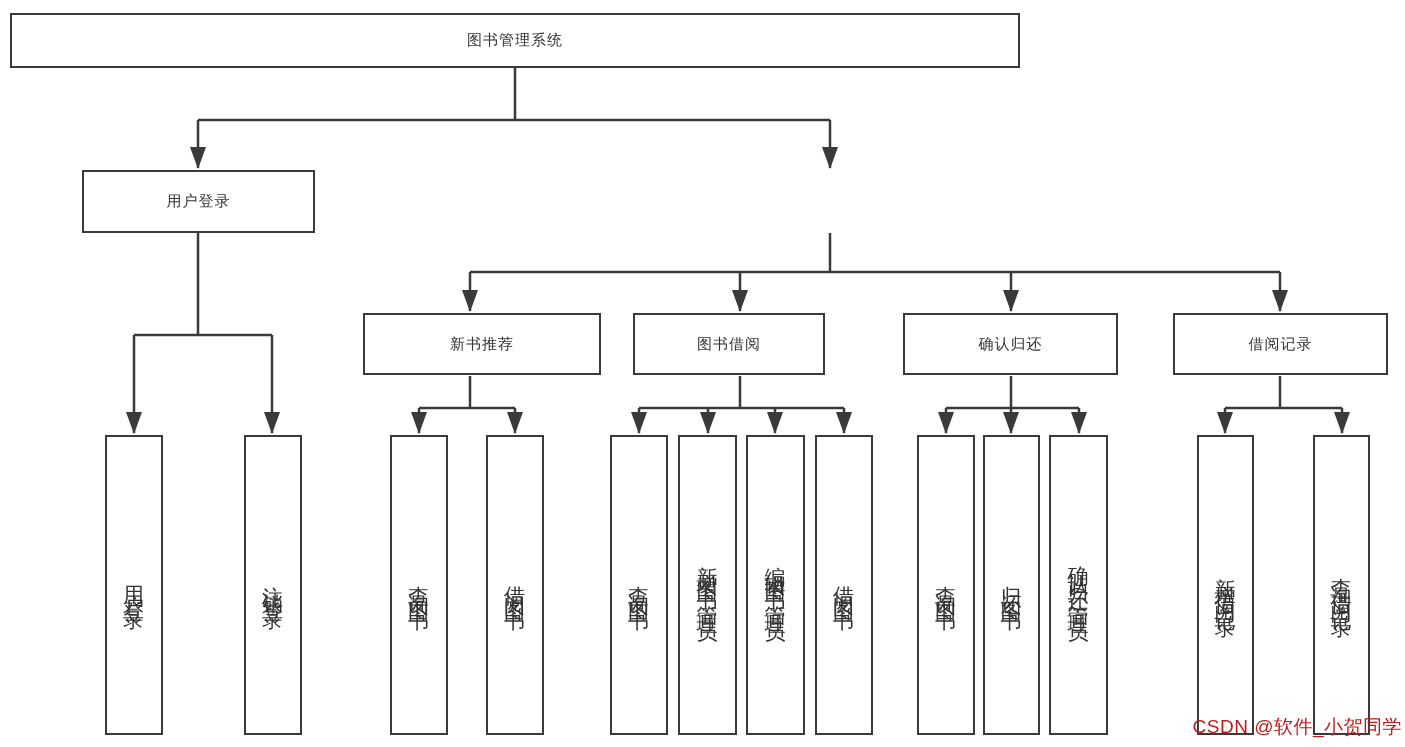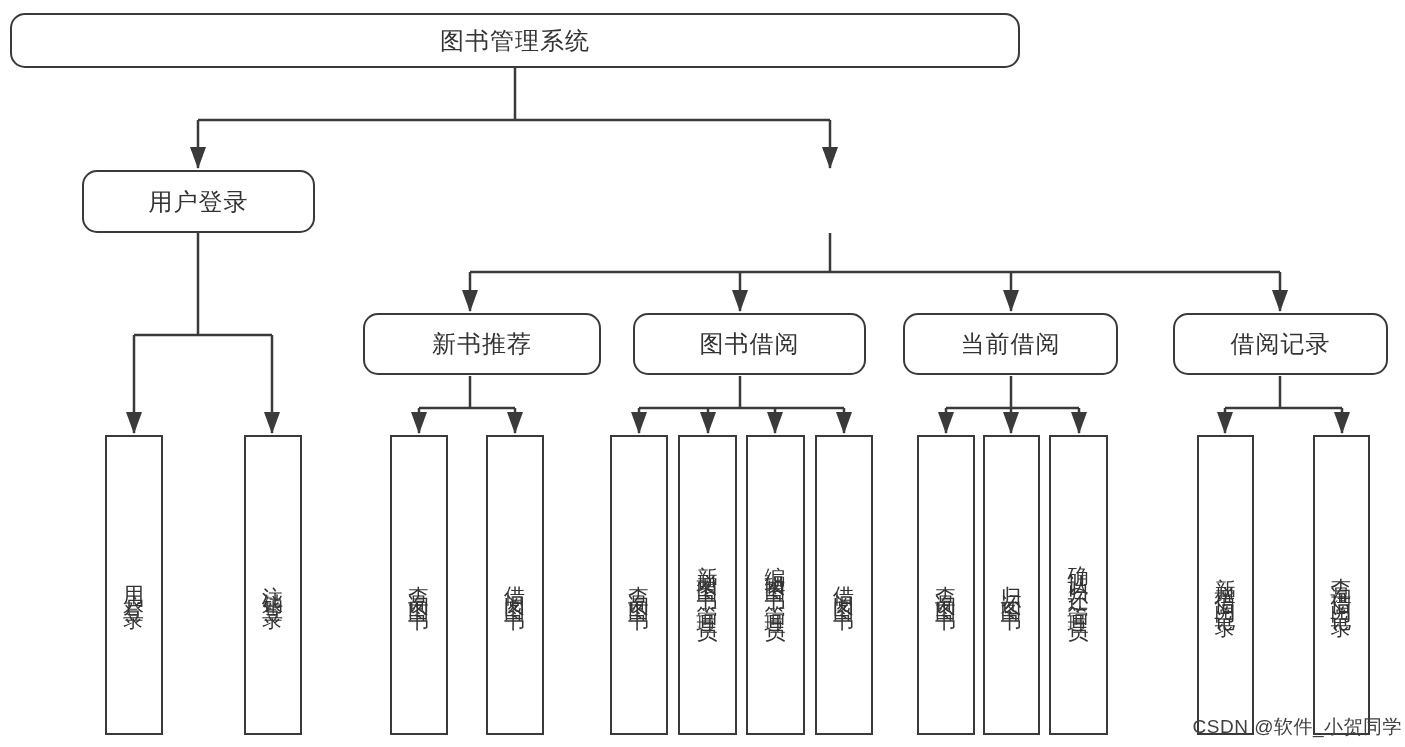--- a/index.html
+++ b/index.html
@@ -27,36 +27,35 @@
     border: 2.5px solid #3a3a3a;
     background: #ffffff;
     color: #333333;
     display: flex;
     align-items: center;
     justify-content: center;
     text-align: center;
     z-index: 2;
   }
   .hbox {
-    font-size: 24px;
+    font-size: 15px;
     letter-spacing: 1px;
-    border-radius: 15px;
   }
   .vbox {
     writing-mode: vertical-rl;
     font-size: 21px;
     letter-spacing: 8px;
     line-height: 1;
   }
   .watermark {
     position: absolute;
     right: 3px;
     top: 714px;
     font-size: 19px;
-    color: #404040;
+    color: #b91c1c;
     z-index: 5;
     letter-spacing: 0.5px;
     white-space: nowrap;
   }
 </style>
 </head>
 <body>
 
 <div class="canvas">
 
@@ -97,22 +96,22 @@
       <line x1="1225" y1="408" x2="1225" y2="433" marker-end="url(#ah)"></line>
       <line x1="1342" y1="408" x2="1342" y2="433" marker-end="url(#ah)"></line>
     </g>
   </svg>
 
   <div class="box hbox" style="left:10px;top:13px;width:1010px;height:55px">图书管理系统</div>
 
   <div class="box hbox" style="left:82px;top:170px;width:233px;height:63px">用户登录</div>
 
   <div class="box hbox" style="left:363px;top:313px;width:238px;height:62px">新书推荐</div>
-  <div class="box hbox" style="left:633px;top:313px;width:233px;height:62px">图书借阅</div>
-  <div class="box hbox" style="left:903px;top:313px;width:215px;height:62px">当前借阅</div>
+  <div class="box hbox" style="left:633px;top:313px;width:192px;height:62px">图书借阅</div>
+  <div class="box hbox" style="left:903px;top:313px;width:215px;height:62px">确认归还</div>
   <div class="box hbox" style="left:1173px;top:313px;width:215px;height:62px">借阅记录</div>
 
   <div class="box vbox" style="left:105px;top:435px;width:58px;height:300px">用户登录</div>
   <div class="box vbox" style="left:244px;top:435px;width:58px;height:300px">注销登录</div>
 
   <div class="box vbox" style="left:390px;top:435px;width:58px;height:300px">查询图书</div>
   <div class="box vbox" style="left:486px;top:435px;width:58px;height:300px">借阅图书</div>
 
   <div class="box vbox" style="left:610px;top:435px;width:58px;height:300px">查询图书</div>
   <div class="box vbox" style="left:678px;top:435px;width:59px;height:300px">新增图书（管理员）</div>

